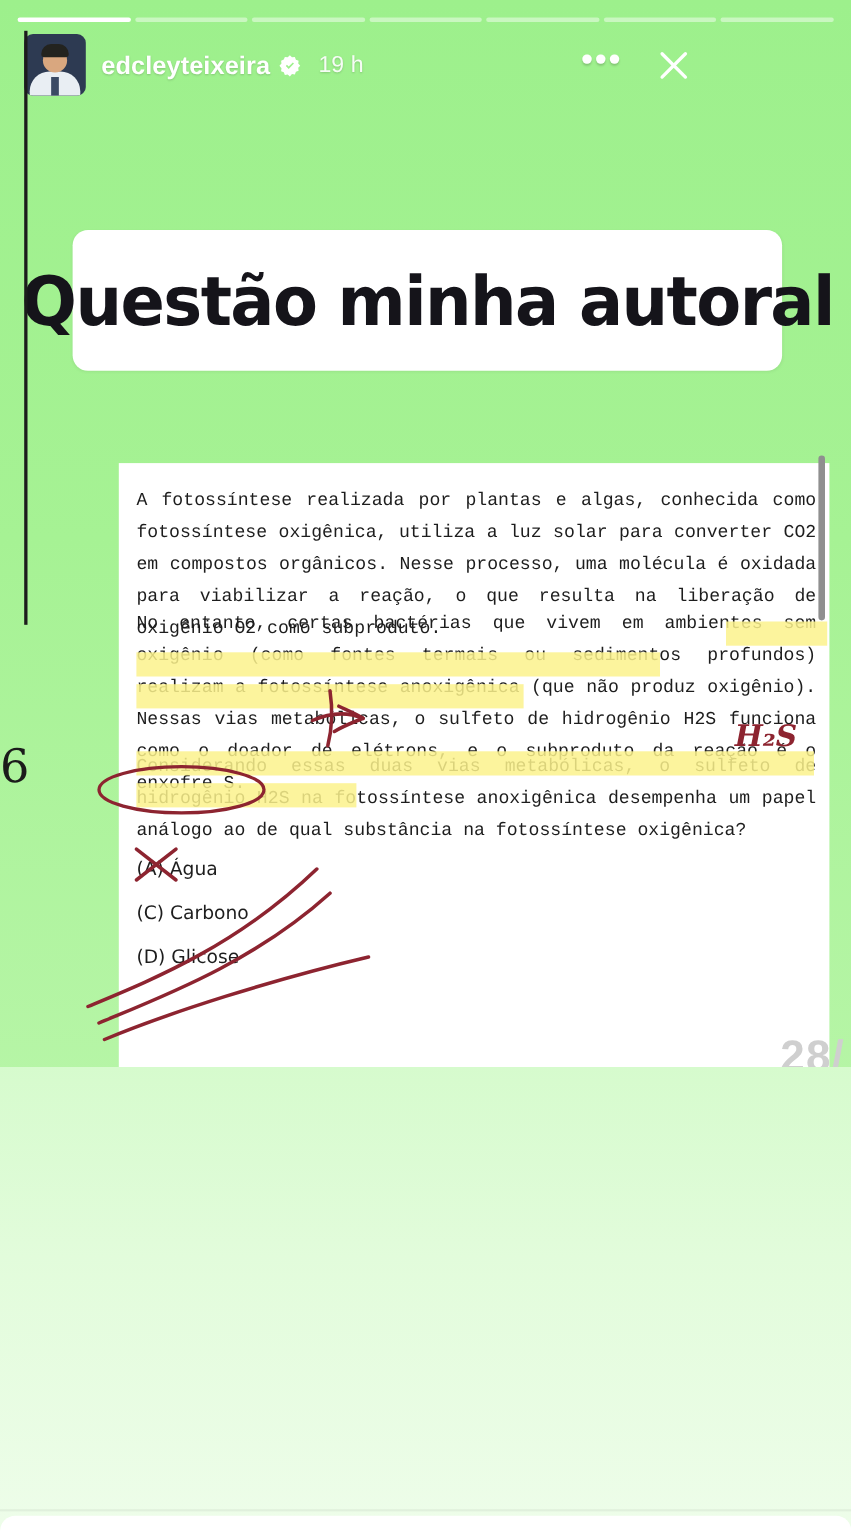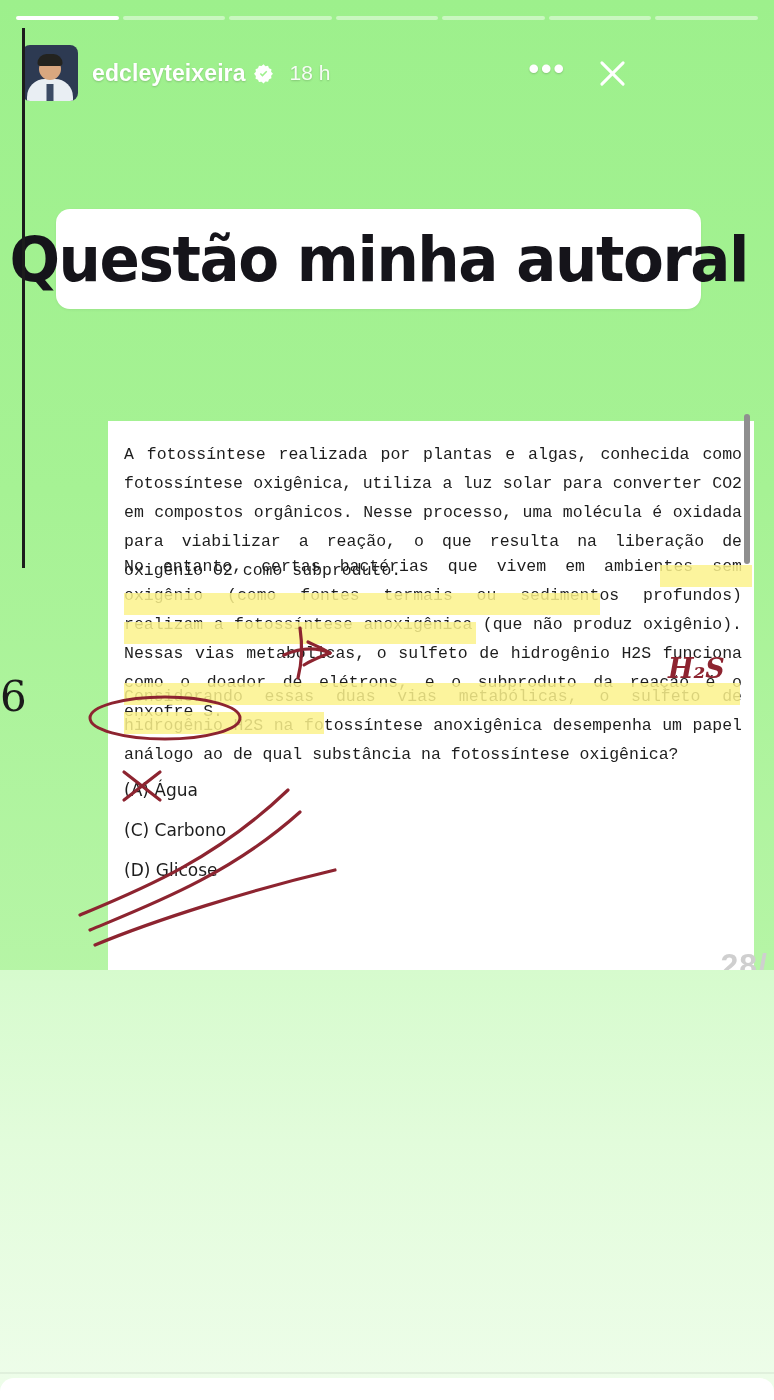--- a/index.html
+++ b/index.html
@@ -38,21 +38,21 @@
     flex: 1 1 auto;
     height: 4px;
     border-radius: 2px;
     background: rgba(255,255,255,0.45);
   }
   #progress .seg.active { background: #ffffff; }
 
   
   #story-header {
     position: absolute;
-    left: 0; top: 36px;
+    left: 0; top: 22px;
     width: 652px;
     height: 74px;
     display: flex;
     align-items: center;
     padding: 0 22px;
     box-sizing: border-box;
   }
   #avatar {
     width: 56px; height: 56px;
     border-radius: 8px;
@@ -136,23 +136,23 @@
     width: 33px; height: 3px;
     background: #ffffff;
     border-radius: 2px;
   }
   #close-button::before { transform: rotate(45deg); }
   #close-button::after { transform: rotate(-45deg); }
 
   
   #title-card {
     position: absolute;
-    left: 56px; top: 209px;
+    left: 66px; top: 209px;
     width: 645px;
-    height: 100px;
+    height: 128px;
     background: #ffffff;
     border-radius: 14px;
     display: flex;
     align-items: center;
     justify-content: center;
     box-shadow: 0 1px 3px rgba(0,0,0,0.06);
     text-align: center;
   }
   #title-text {
     font-family: "DejaVu Sans", sans-serif;
@@ -197,21 +197,21 @@
     position: absolute;
     left: 744px; top: 16px;
     width: 6px;
     height: 150px;
     border-radius: 3px;
     background: #8f8f8f;
   }
   #sheet-cornernum {
     position: absolute;
     right: 6px; bottom: -14px;
-    font-size: 32px;
+    font-size: 40px;
     color: #cfcfcf;
     font-weight: 700;
     letter-spacing: 1px;
   }
 
   .q-body {
     position: absolute;
     left: 124px;
     width: 618px;
     font-family: Liberation Mono, monospace;
@@ -287,21 +287,21 @@
       <div class="body"></div>
       <div class="tie"></div>
       <div class="face"></div>
       <div class="hair"></div>
     </div>
     <div id="username">edcleyteixeira</div>
     <svg id="verified" viewBox="0 0 24 24">
       <path fill="#ffffff" d="M12 1.5l2.2 2.1 3-.4 1.1 2.8 2.8 1.1-.4 3 2.1 2.2-2.1 2.2.4 3-2.8 1.1-1.1 2.8-3-.4L12 23.5l-2.2-2.1-3 .4-1.1-2.8-2.8-1.1.4-3L1.2 12.3 3.3 10l-.4-3 2.8-1.1L6.8 3.1l3 .4z"></path>
       <path fill="#9df08c" d="M10.8 15.6l-3-3 1.2-1.2 1.8 1.8 4.3-4.3 1.2 1.2z"></path>
     </svg>
-    <div id="timestamp">18 h</div>
+    <div id="timestamp">19 h</div>
     <div id="header-spacer"></div>
     <div id="more-button">•••</div>
     <div id="close-button"></div>
   </div>
 
   <div id="title-card">
     <div id="title-text">Questão minha autoral</div>
   </div>
 
   <div id="sheet-wrap">

